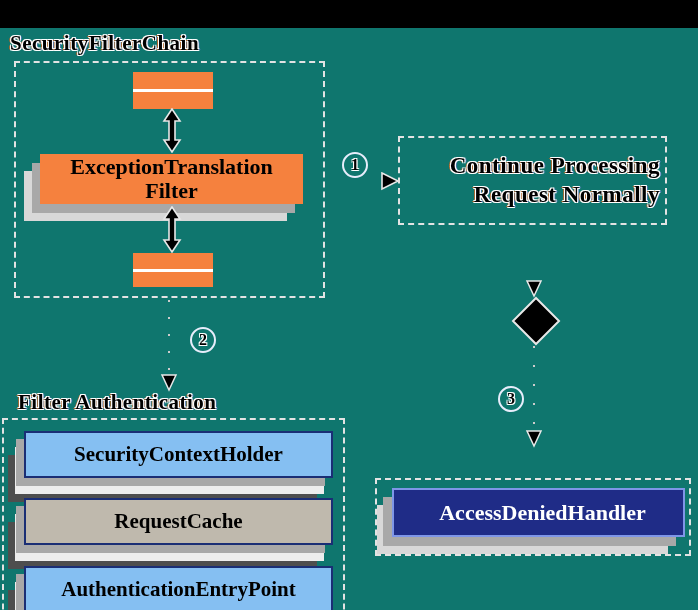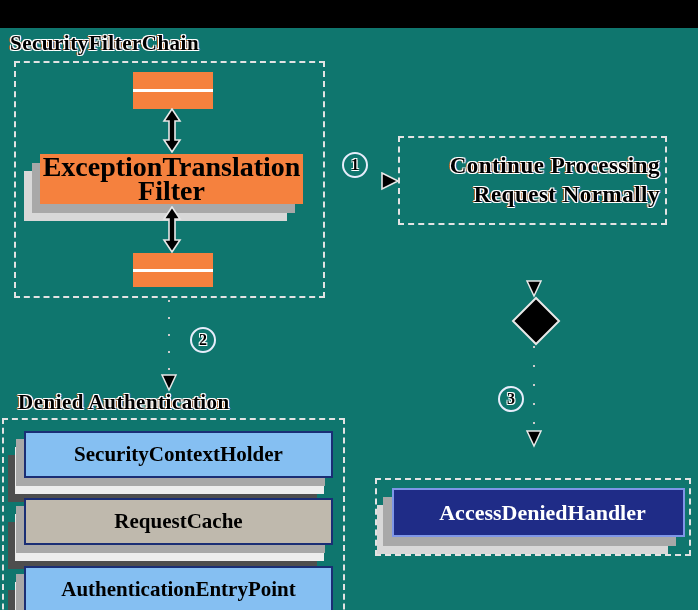--- a/index.html
+++ b/index.html
@@ -52,21 +52,21 @@
     <div class="bar"></div>
     <div class="bar"></div>
   </div>
 
   <svg class="abs" style="left:159px;top:80px;" width="26" height="45" viewBox="0 0 26 45">
     <polygon points="13,1 5,13 10,13 10,32 5,32 13,44 21,32 16,32 16,13 21,13" fill="#000" stroke="#e8e8e8" stroke-width="1.6"></polygon>
   </svg>
 
   <div class="abs shadow-light" style="left:24px;top:143px;width:263px;height:50px;"></div>
   <div class="abs shadow-gray" style="left:32px;top:135px;width:263px;height:50px;"></div>
-  <div class="abs flexc box-label" style="left:40px;top:126px;width:263px;height:50px;background:#f5813e;font-size:28px;line-height:24px;white-space:pre-line;">ExceptionTranslation
+  <div class="abs flexc box-label" style="left:40px;top:126px;width:263px;height:50px;background:#f5813e;font-size:22px;line-height:24px;white-space:pre-line;">ExceptionTranslation
 Filter</div>
 
   <svg class="abs" style="left:159px;top:178px;" width="26" height="47" viewBox="0 0 26 47">
     <polygon points="13,1 5,13 10,13 10,34 5,34 13,46 21,34 16,34 16,13 21,13" fill="#000" stroke="#e8e8e8" stroke-width="1.6"></polygon>
   </svg>
 
   <div class="abs bars" style="left:133px;top:225px;width:80px;height:34px;">
     <div class="bar"></div>
     <div class="bar"></div>
   </div>
@@ -92,21 +92,21 @@
   <div class="abs circle-num" style="left:190px;top:299px;">2</div>
 
   <svg class="abs" style="left:164px;top:272px;" width="10" height="74" viewBox="0 0 10 74">
     <line x1="5" y1="0" x2="5" y2="74" stroke="#cccccc" stroke-width="2" stroke-dasharray="2 15"></line>
   </svg>
 
   <svg class="abs" style="left:160px;top:346px;" width="18" height="18" viewBox="0 0 18 18">
     <polygon points="2,1 16,1 9,16" fill="#000" stroke="#e8e8e8" stroke-width="1.5"></polygon>
   </svg>
 
-  <div class="abs outline-label title-21" style="left:18px;top:362px;">Denied Authentication</div>
+  <div class="abs outline-label title-21" style="left:18px;top:362px;">Filter Authentication</div>
 
   <div class="abs dashed-box" style="left:2px;top:390px;width:343px;height:211px;overflow:hidden;">
 
     <div class="abs shadow-dark" style="left:4px;top:35px;width:309px;height:47px;"></div>
     <div class="abs shadow-white" style="left:11px;top:27px;width:309px;height:47px;"></div>
     <div class="abs shadow-gray" style="left:12px;top:19px;width:309px;height:47px;"></div>
     <div class="abs flexc box-label auth-row-box fill-blue" style="left:20px;top:11px;">SecurityContextHolder</div>
 
     <div class="abs shadow-dark" style="left:4px;top:102px;width:309px;height:47px;"></div>
     <div class="abs shadow-white" style="left:11px;top:94px;width:309px;height:47px;"></div>

